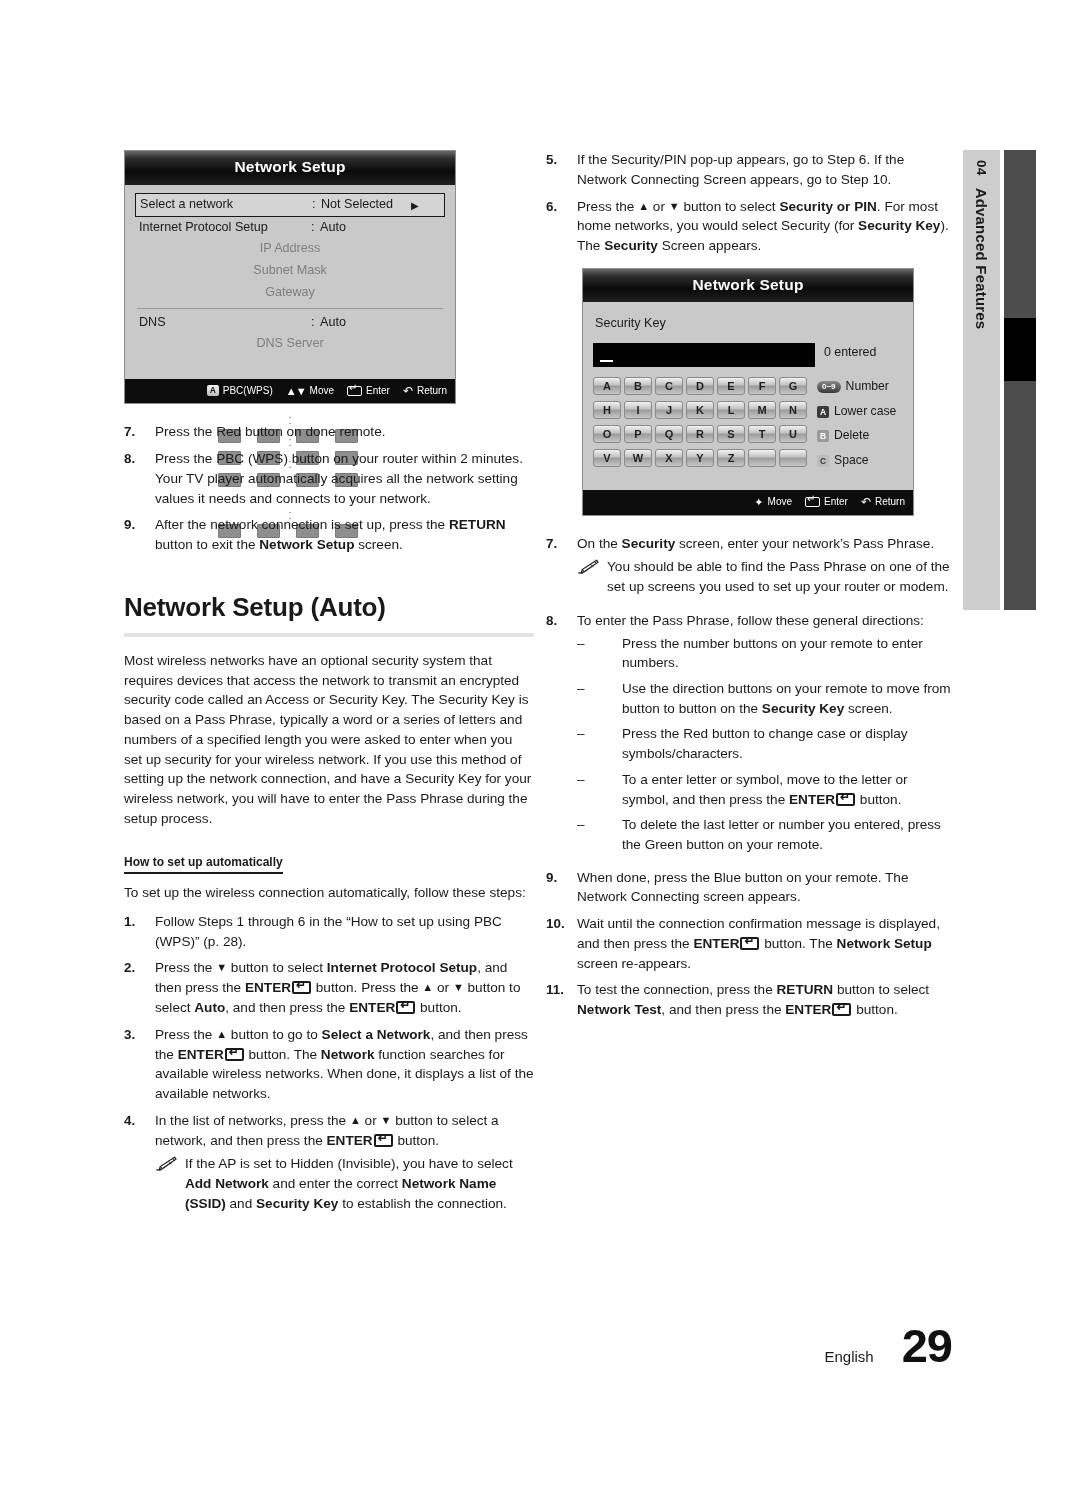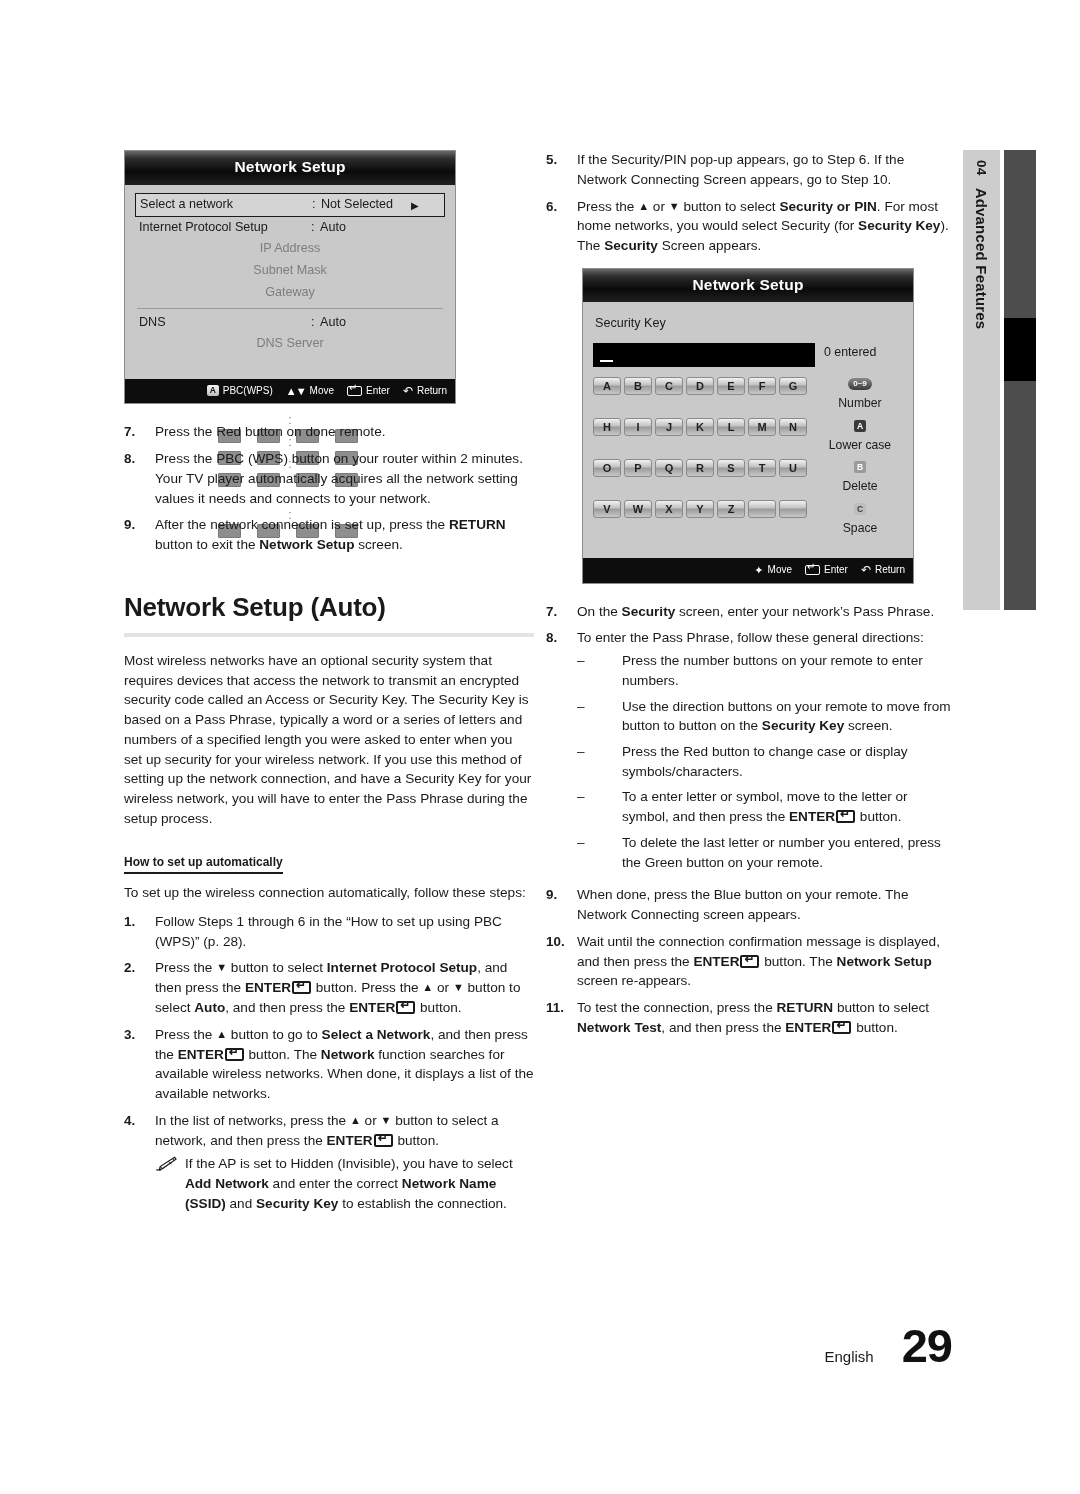--- a/index.html
+++ b/index.html
@@ -308,21 +308,21 @@
     border: 1px solid #8a8a8a;
     border-radius: 3px;
     font-size: 11px;
     font-weight: bold;
     color: #1f1f1f;
     display: flex;
     align-items: center;
     justify-content: center;
   }
   .kb-side { flex: 1 1 auto; display: flex; flex-direction: column; gap: 7px; padding-top: 1px; }
-  .kb-side-item { display: flex; align-items: center; gap: 5px; font-size: 12.2px; color: #1a1a1a; flex-direction: column; }
+  .kb-side-item { display: flex; align-items: center; gap: 5px; font-size: 12.2px; color: #1a1a1a; }
   .pill {
     display: inline-block;
     background: linear-gradient(to bottom,#8a8a8a,#3a3a3a);
     color: #fff;
     font-size: 8px;
     font-weight: bold;
     border-radius: 7px;
     padding: 1px 5px;
     line-height: 10px;
   }
@@ -622,20 +622,32 @@
         </span>
       </div>
     </div>
 
     <ul class="numlist" style="margin-top:18px;">
 
       <li>
         <span class="num">7.</span>
         <span class="body">
           <span>On the </span><span class="b">Security</span><span> screen, enter your network’s Pass Phrase.</span>
+          <div class="note">
+            <span class="pencil">
+              <svg width="22" height="15" viewBox="0 0 22 15" aria-hidden="true">
+                <path d="M19.5 1.2 L21 3.2 L7.5 12.6 L4.4 13.8 L5.2 10.6 Z" fill="none" stroke="#1a1a1a" stroke-width="1.2"></path>
+                <path d="M17.6 2.5 L19.1 4.6" stroke="#1a1a1a" stroke-width="1"></path>
+                <path d="M5.2 10.6 L7.5 12.6" stroke="#1a1a1a" stroke-width="1"></path>
+                <path d="M1.2 13.9 L6.2 13.9" stroke="#1a1a1a" stroke-width="1.2"></path>
+                <path d="M13 5.2 L16.5 8.0" stroke="#1a1a1a" stroke-width="0.8"></path>
+              </svg>
+            </span>
+            <span class="body">You should be able to find the Pass Phrase on one of the set up screens you used to set up your router or modem.</span>
+          </div>
         </span>
       </li>
 
       <li>
         <span class="num">8.</span>
         <span class="body">
           <span>To enter the Pass Phrase, follow these general directions:</span>
           <ul class="dashlist">
             <li>
               <span class="dash">–</span>

